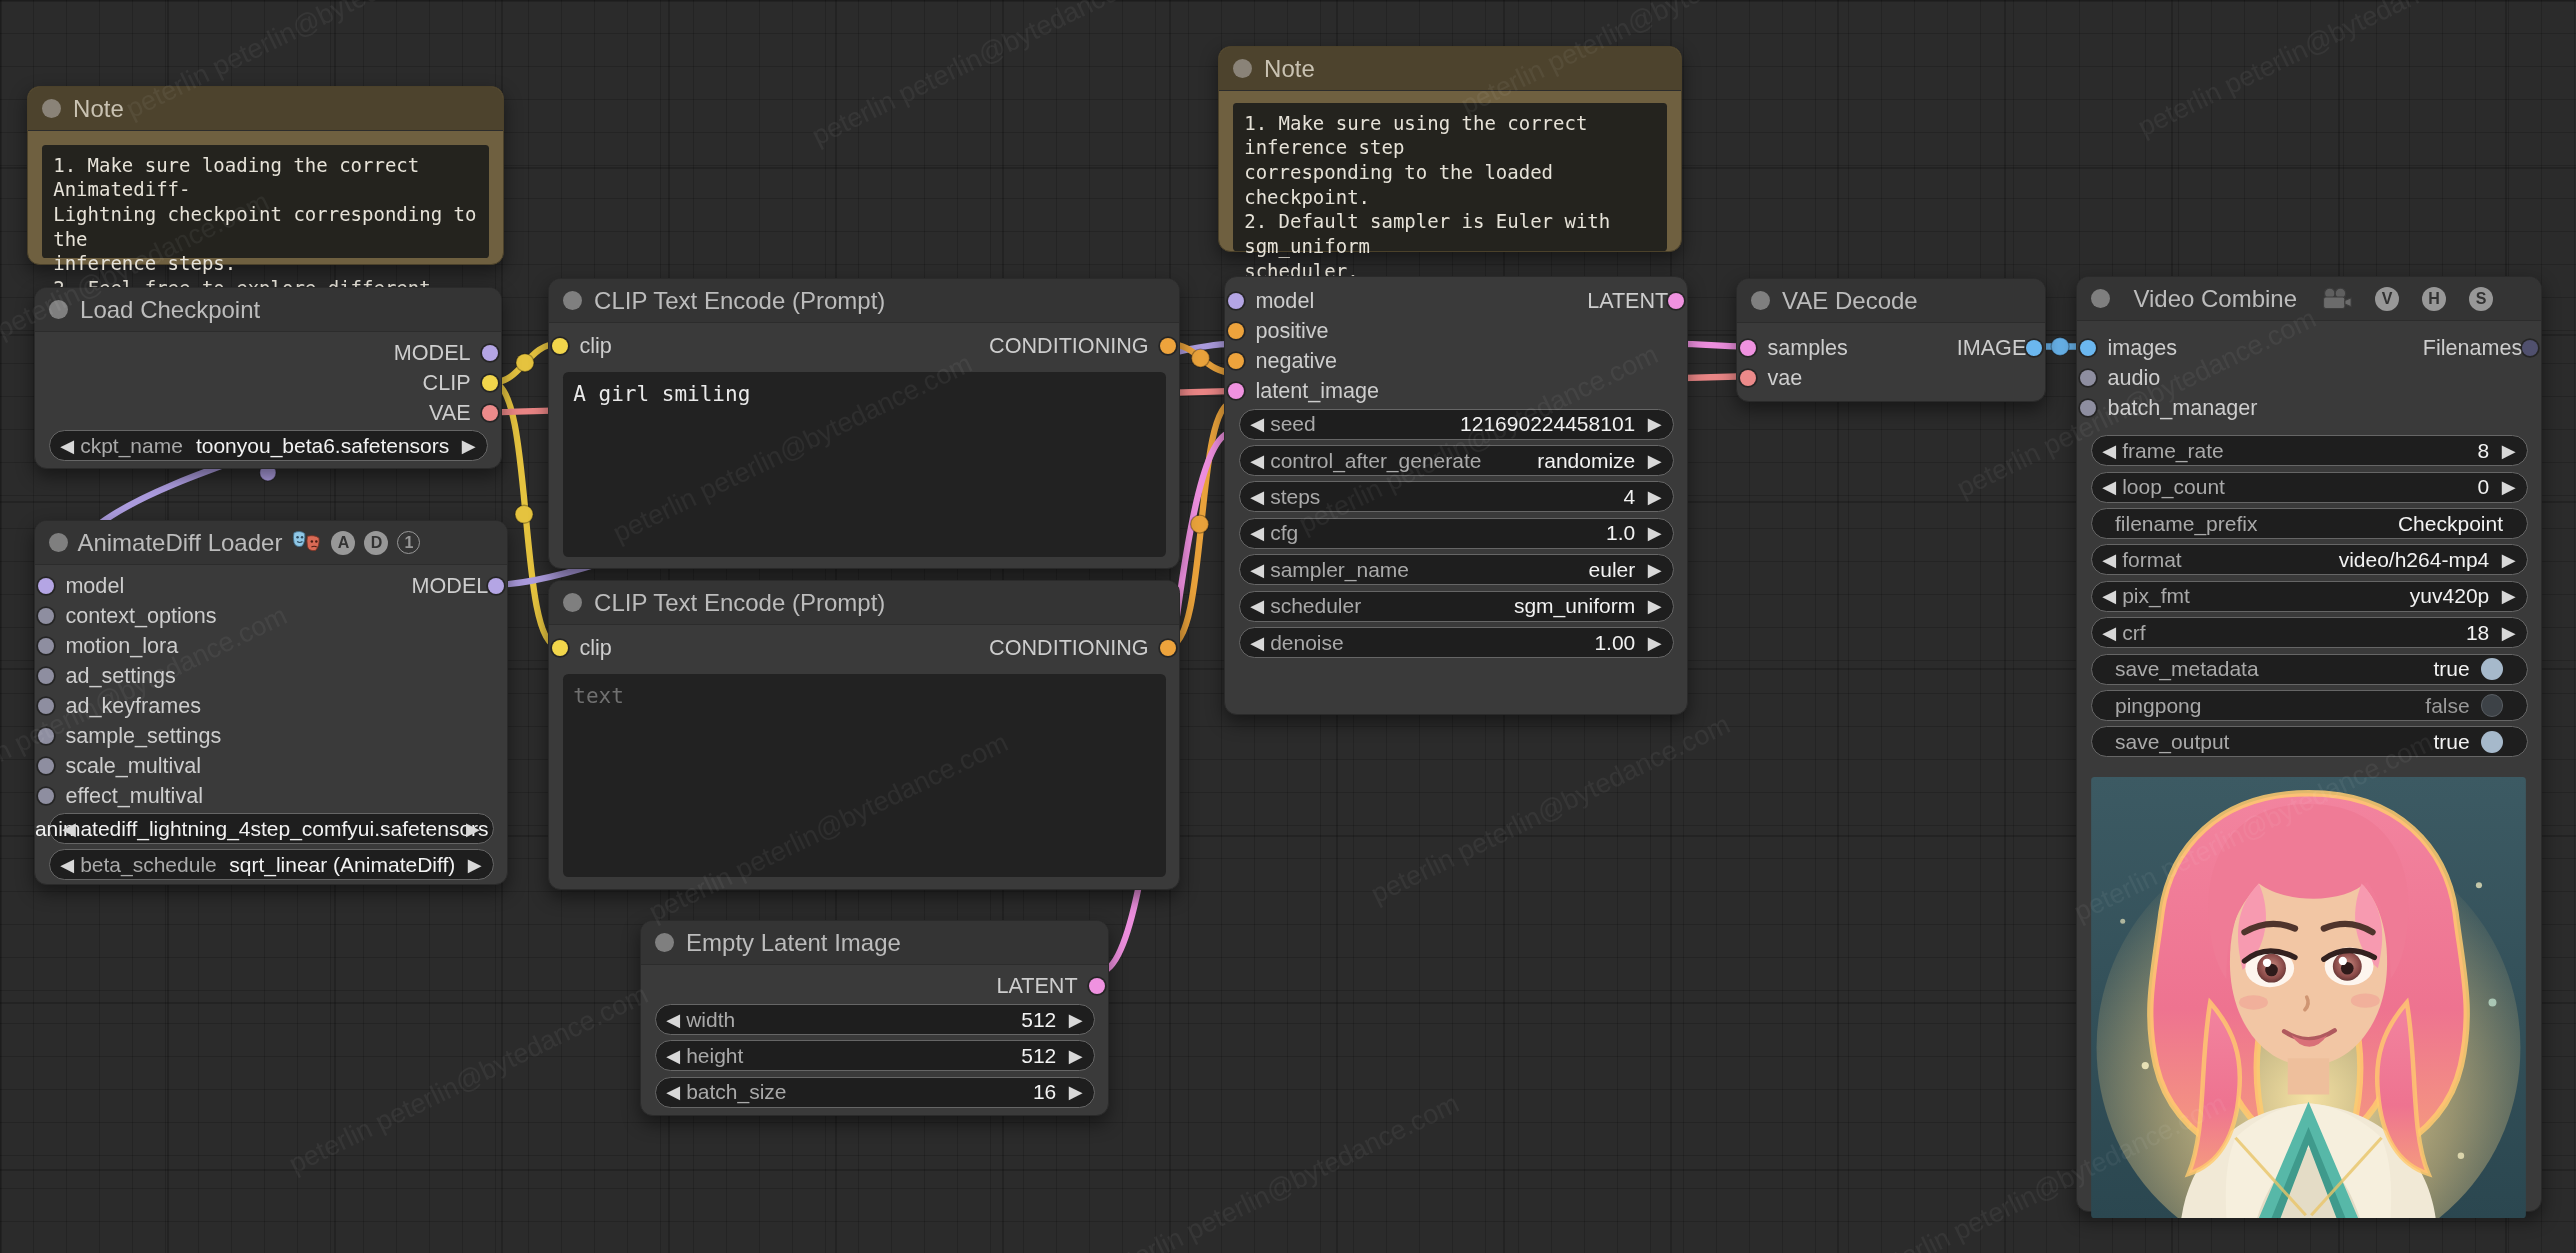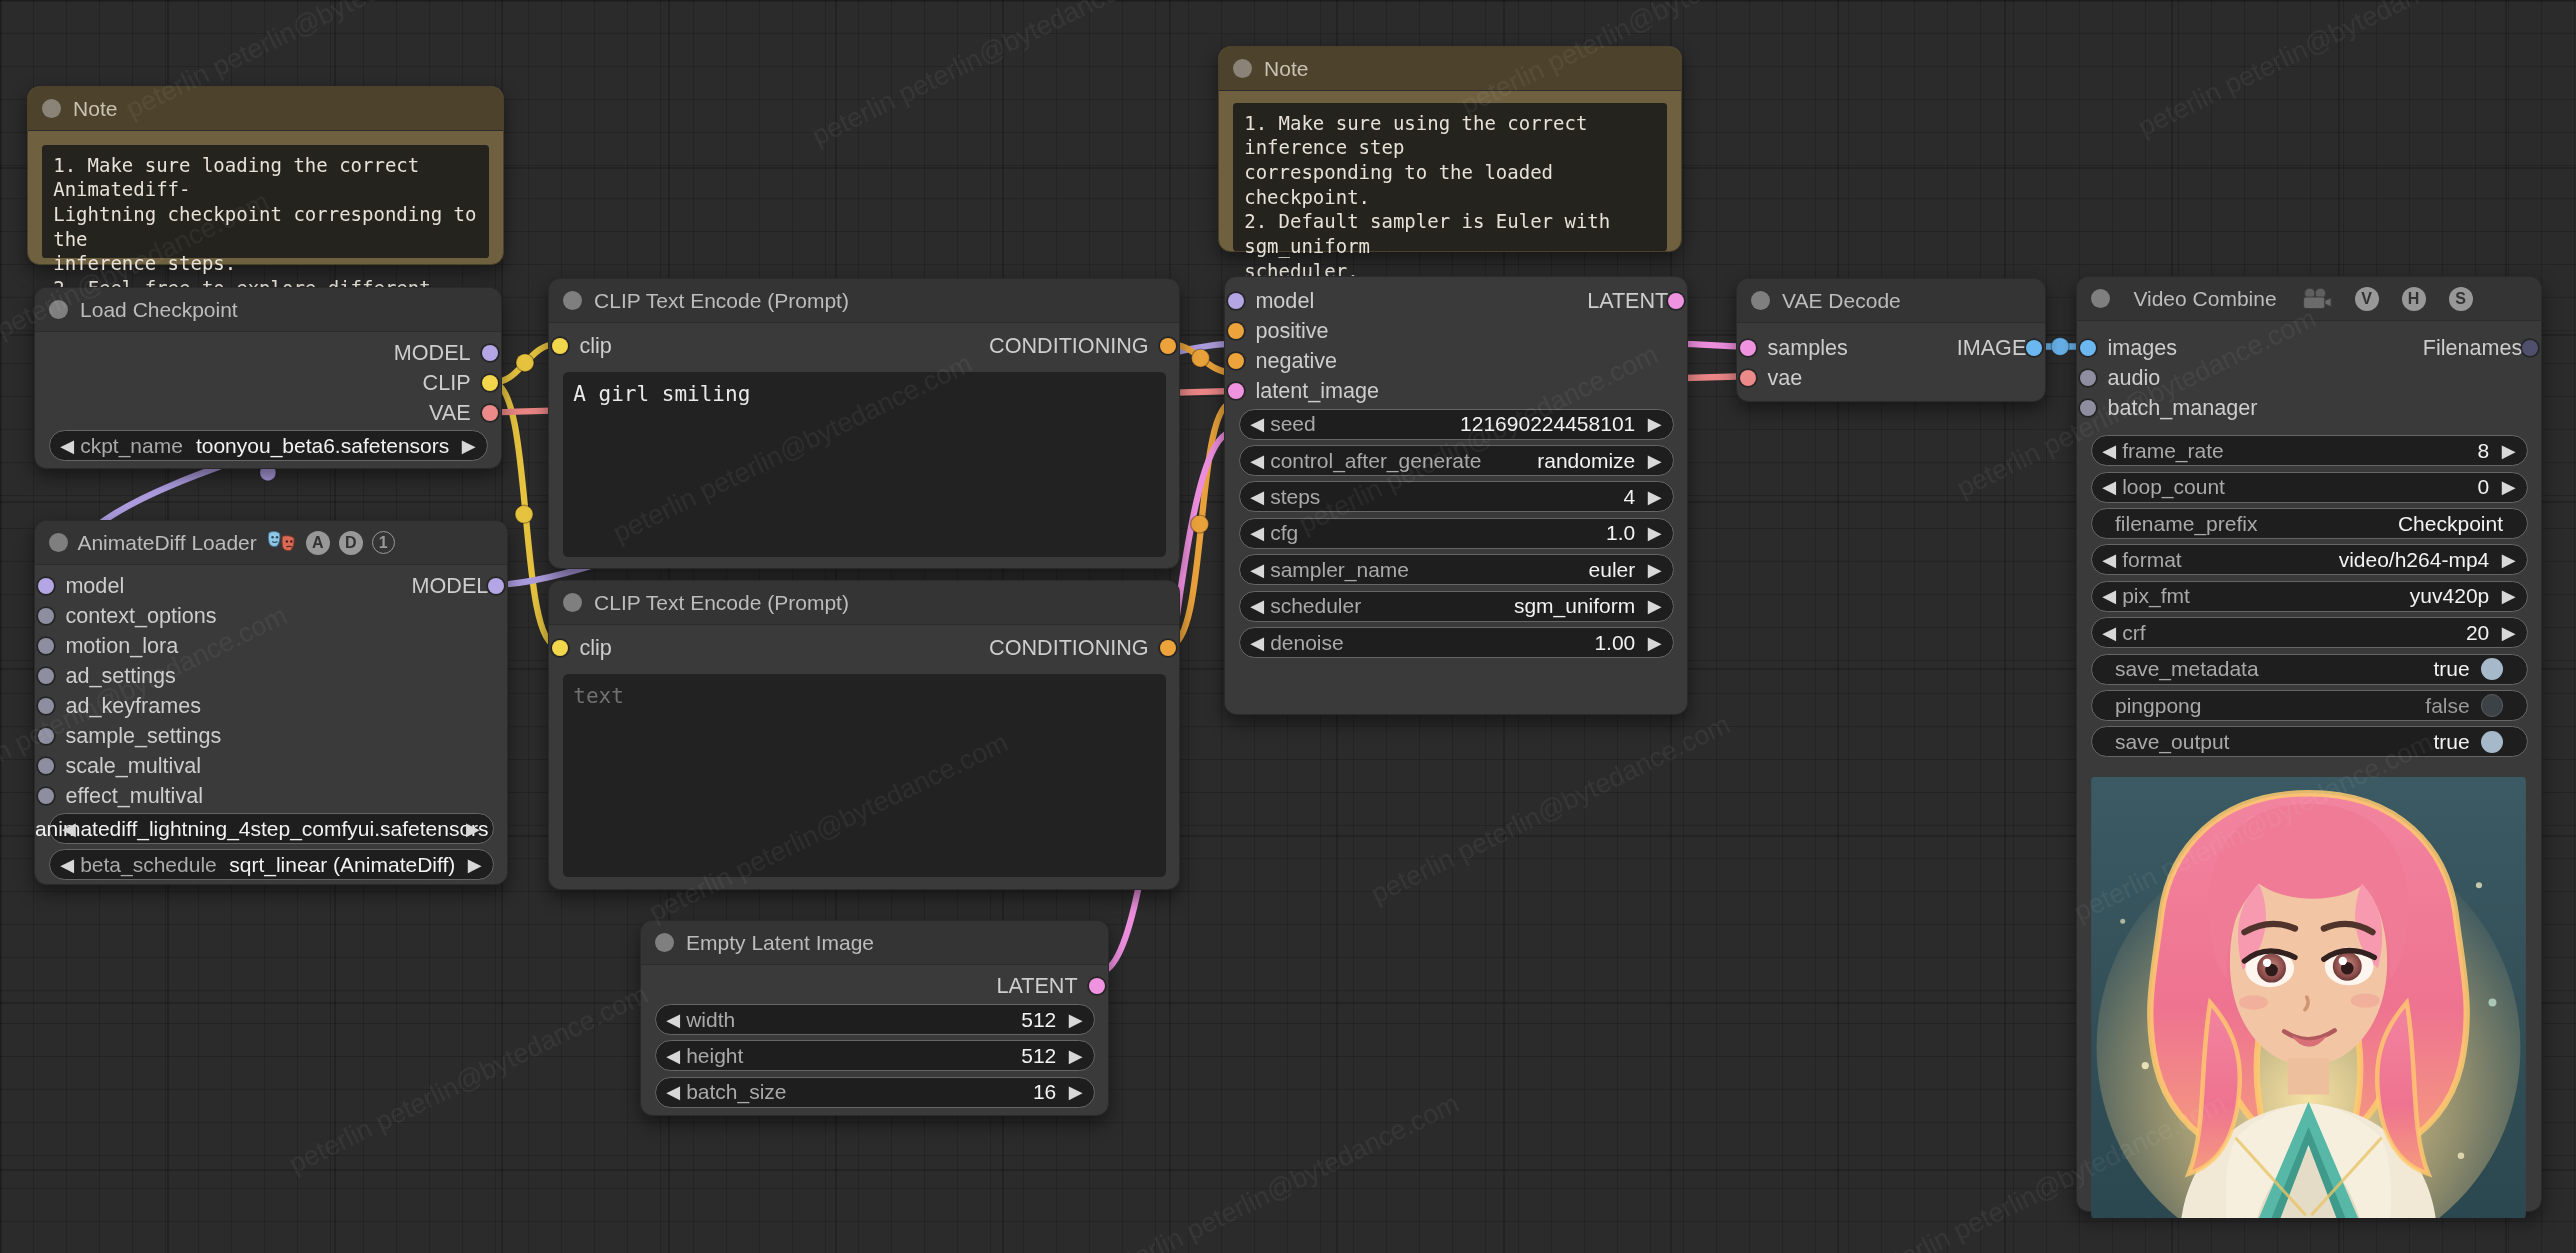--- a/index.html
+++ b/index.html
@@ -11,21 +11,21 @@
       linear-gradient(rgba(0,0,0,.18) 1.8px, transparent 1.8px),
       linear-gradient(90deg, rgba(0,0,0,.18) 1.8px, transparent 1.8px);
     background-size:33px 33px,33px 33px,167px 167px,167px 167px;
     font-family:"Liberation Sans", sans-serif;color:#cfcfcf;}
   svg.wires{position:absolute;left:0;top:0;z-index:1;pointer-events:none;}
   .node{position:absolute;z-index:2;background:#3a3a3a;border:0.9px solid #2a2a2a;border-radius:12.6px;
     box-shadow:0 7.2px 18px rgba(0,0,0,.45);}
   .node-header{height:43px;display:flex;align-items:center;gap:11.7px;padding:0 14.4px;
     background:#343434;border-bottom:0.9px solid #2c2c2c;border-radius:11.7px 11.7px 0 0;cursor:move;}
   .title-dot{width:19px;height:19px;border-radius:50%;background:#7f7f7f;flex:0 0 auto;}
-  .node-title{font-size:21px;color:#bcbcbc;white-space:nowrap;}
+  .node-title{font-size:24px;color:#bcbcbc;white-space:nowrap;}
   .badge{width:24px;height:24px;border-radius:50%;background:#989898;color:#323232;font-weight:bold;
     font-size:16px;display:flex;align-items:center;justify-content:center;flex:0 0 auto;}
   .badge.outline{background:transparent;border:1.8px solid #989898;color:#989898;width:21px;height:21px;}
   .port-row{display:flex;align-items:center;font-size:21.6px;color:#cdcdcd;}
   .port-row.in{padding-left:2.7px;height:30px;}
   .port-row.out{justify-content:flex-end;padding-right:2.7px;height:30px;}
   .pdot{width:16px;height:16px;border-radius:50%;flex:0 0 auto;box-shadow:0 0 0 1.8px rgba(0,0,0,.35);}
   .in .pdot{margin-right:11.7px;}
   .out .pdot{margin-left:11.7px;}
   .out-abs{position:absolute;right:0;display:flex;align-items:center;justify-content:flex-end;
@@ -439,21 +439,21 @@
         <span class="warr">◀</span>
           <span class="wlabel">pix_fmt</span>
           <span class="wspace"></span>
           <span class="wvalue">yuv420p</span>
           <span class="warr">▶</span>
       </div>
       <div class="widget" style="margin-top:5.4px;">
         <span class="warr">◀</span>
           <span class="wlabel">crf</span>
           <span class="wspace"></span>
-          <span class="wvalue">20</span>
+          <span class="wvalue">18</span>
           <span class="warr">▶</span>
       </div>
       <div class="widget noarr" style="margin-top:5.4px;">
         <span class="wlabel">save_metadata</span>
           <span class="wspace"></span>
           <span class="wvalue">true</span>
           <span class="tgl on"></span>
       </div>
       <div class="widget noarr" style="margin-top:5.4px;">
         <span class="wlabel">pingpong</span>

